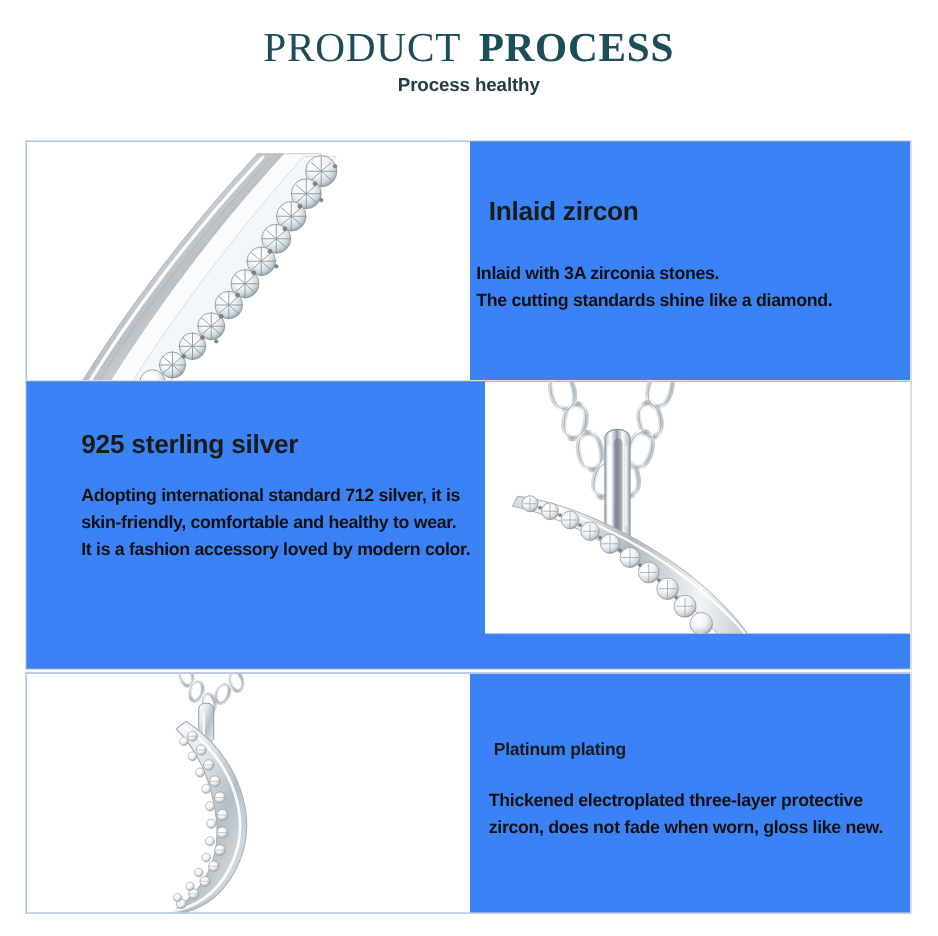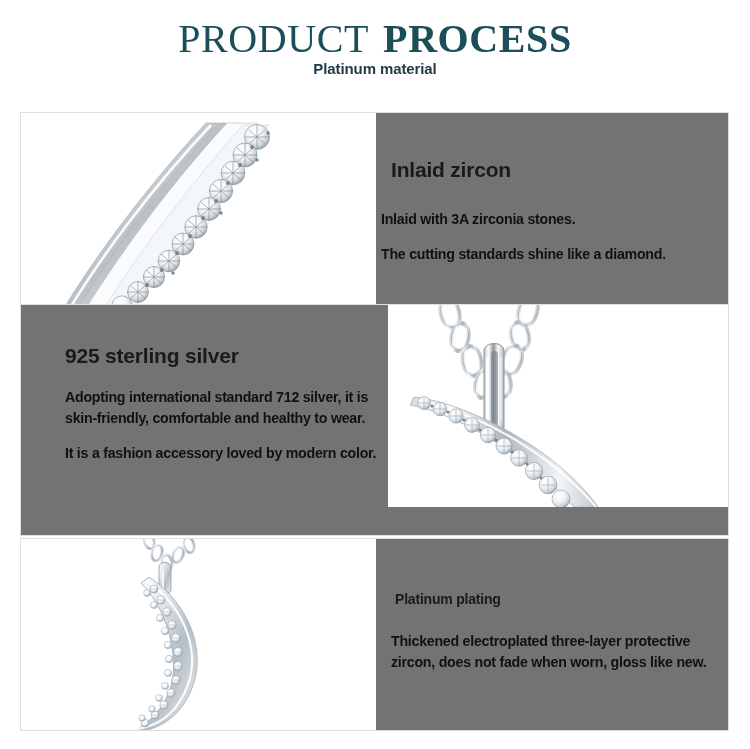--- a/index.html
+++ b/index.html
@@ -24,21 +24,21 @@
     width: 750px;
     height: 112px;
   }
   .title {
     position: absolute;
     left: 0;
     top: 20px;
     width: 750px;
     text-align: center;
     font-family: "Liberation Serif", serif;
-    font-size: 40px;
+    font-size: 33px;
     line-height: 38px;
     color: #1c4e5a;
     letter-spacing: 0.6px;
     white-space: nowrap;
   }
   .title-light {
     font-weight: 400;
   }
   .title-bold {
     font-weight: 700;
@@ -56,21 +56,21 @@
     letter-spacing: -0.1px;
   }
 
   
   .panel {
     position: absolute;
     left: 20px;
     width: 709px;
     border: 1px solid #dedede;
     box-sizing: border-box;
-    background: #737373;
+    background: #3b82f6;
     overflow: hidden;
   }
   #panel-1 { top: 112px; height: 195px; }
   #panel-2 { top: 304px; height: 232px; }
   #panel-3 { top: 538px; height: 193px; }
 
   .panel-media {
     position: absolute;
     top: 0;
     height: 100%;
@@ -101,42 +101,42 @@
 
   .panel-body {
     position: absolute;
     font-size: 14.2px;
     line-height: 21px;
     font-weight: 600;
     color: #111111;
     letter-spacing: -0.25px;
   }
   .panel-body p { margin: 0; }
-  .panel-body p + p { margin-top: 14px; }
+  .panel-body p + p { margin-top: 1px; }
 
   
   #p1-heading { left: 22px; top: 44px; }
   #p1-body    { left: 12px; top: 96px; width: 330px; }
 
   
   #p2-heading { left: 22px; top: 38px; }
   #p2-body    { left: 22px; top: 82px; width: 325px; }
 
   
   #p3-heading { left: 26px; top: 50px; }
   #p3-body    { left: 22px; top: 92px; width: 330px; }
 </style>
 </head>
 <body>
 
 <div class="header">
   <div class="title">
     <span class="title-light">PRODUCT</span><span class="title-bold">PROCESS</span>
   </div>
-  <div class="subtitle">Platinum material</div>
+  <div class="subtitle">Process healthy</div>
 </div>
 
 <section class="panel" id="panel-1">
 
   <div class="panel-media media-left">
     <svg width="355" height="195" viewBox="0 0 355 195">
       <defs>
         <linearGradient id="metal1" x1="0" y1="0" x2="1" y2="1">
           <stop offset="0%" stop-color="#ffffff"></stop>
           <stop offset="25%" stop-color="#e9ecef"></stop>

